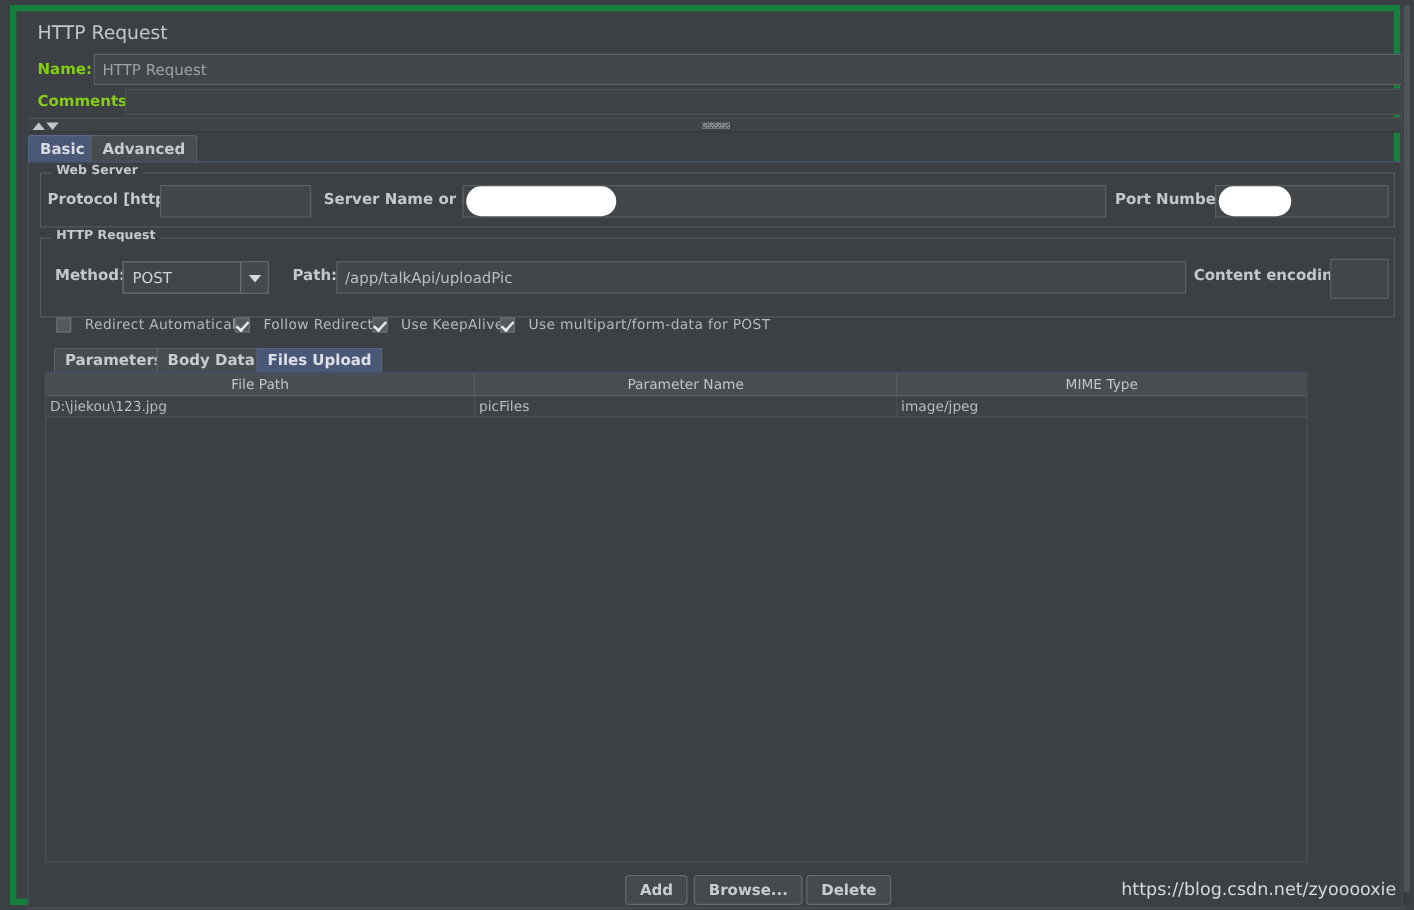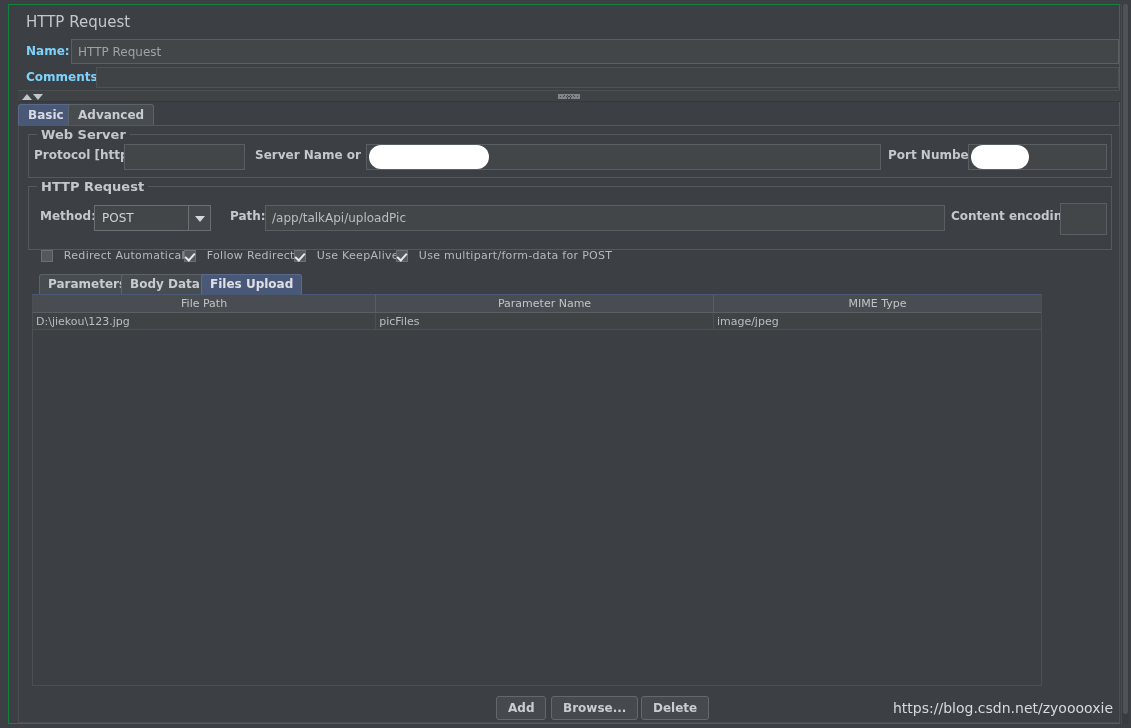--- a/index.html
+++ b/index.html
@@ -8,33 +8,33 @@
     background:#3c4044;
     font-family:"DejaVu Sans","Liberation Sans",sans-serif;
     font-size:12px;color:#b8bcc0;
     -webkit-font-smoothing:none;
   }
   .root{position:relative;width:1131px;height:728px;box-sizing:border-box;}
 
   
   .panel{
     position:absolute;left:8px;top:4px;width:1112px;height:720px;
-    background:#3c4044;border:1px solid #15803d;box-sizing:border-box;
+    background:#3c4044;border:5px solid #15803d;box-sizing:border-box;
   }
 
   
   .title{
     position:absolute;left:9px;top:4px;width:1102px;height:26px;
     font-size:15px;color:#c3c7cb;line-height:26px;padding-left:8px;
     box-sizing:border-box;
   }
 
   
   .name-row{position:absolute;left:9px;top:34px;width:1102px;height:26px;}
-  .lbl{color:#7dd3fc;font-weight:bold;font-size:12px;}
+  .lbl{color:#84cc16;font-weight:bold;font-size:12px;}
   .name-lbl{position:absolute;left:8px;top:5px;}
   .name-input{
     position:absolute;left:53px;top:0;width:1048px;height:25px;
     background:#424649;border:1px solid #5a5f63;box-sizing:border-box;
     color:#9ea2a6;font-size:12px;padding:0 6px;line-height:23px;
     font-family:inherit;outline:none;
   }
   .comments-row{position:absolute;left:9px;top:62px;width:1102px;height:22px;}
   .comments-lbl{position:absolute;left:8px;top:3px;}
   .comments-input{
@@ -76,21 +76,21 @@
   
   .content{
     position:absolute;left:9px;top:121px;width:1102px;height:597px;
     background:#3c4044;border:1px solid #4b5054;border-top:none;box-sizing:border-box;
   }
 
   
   .group{position:absolute;border:1px solid #55595d;box-sizing:border-box;}
   .group > .gtitle{
     position:absolute;left:8px;top:-8px;background:#3c4044;padding:0 4px;
-    font-size:13px;font-weight:bold;color:#c4c8cc;white-space:nowrap;
+    font-size:10px;font-weight:bold;color:#c4c8cc;white-space:nowrap;
   }
 
   .g-web{left:9px;top:8px;width:1084px;height:44px;}
   .g-http{left:9px;top:60px;width:1084px;height:64px;}
 
   .fld{
     position:absolute;background:#424649;border:1px solid #5a5f63;box-sizing:border-box;
     color:#b9bdc1;font-size:12px;padding:0 6px;line-height:24px;height:26px;
     font-family:inherit;outline:none;
   }

